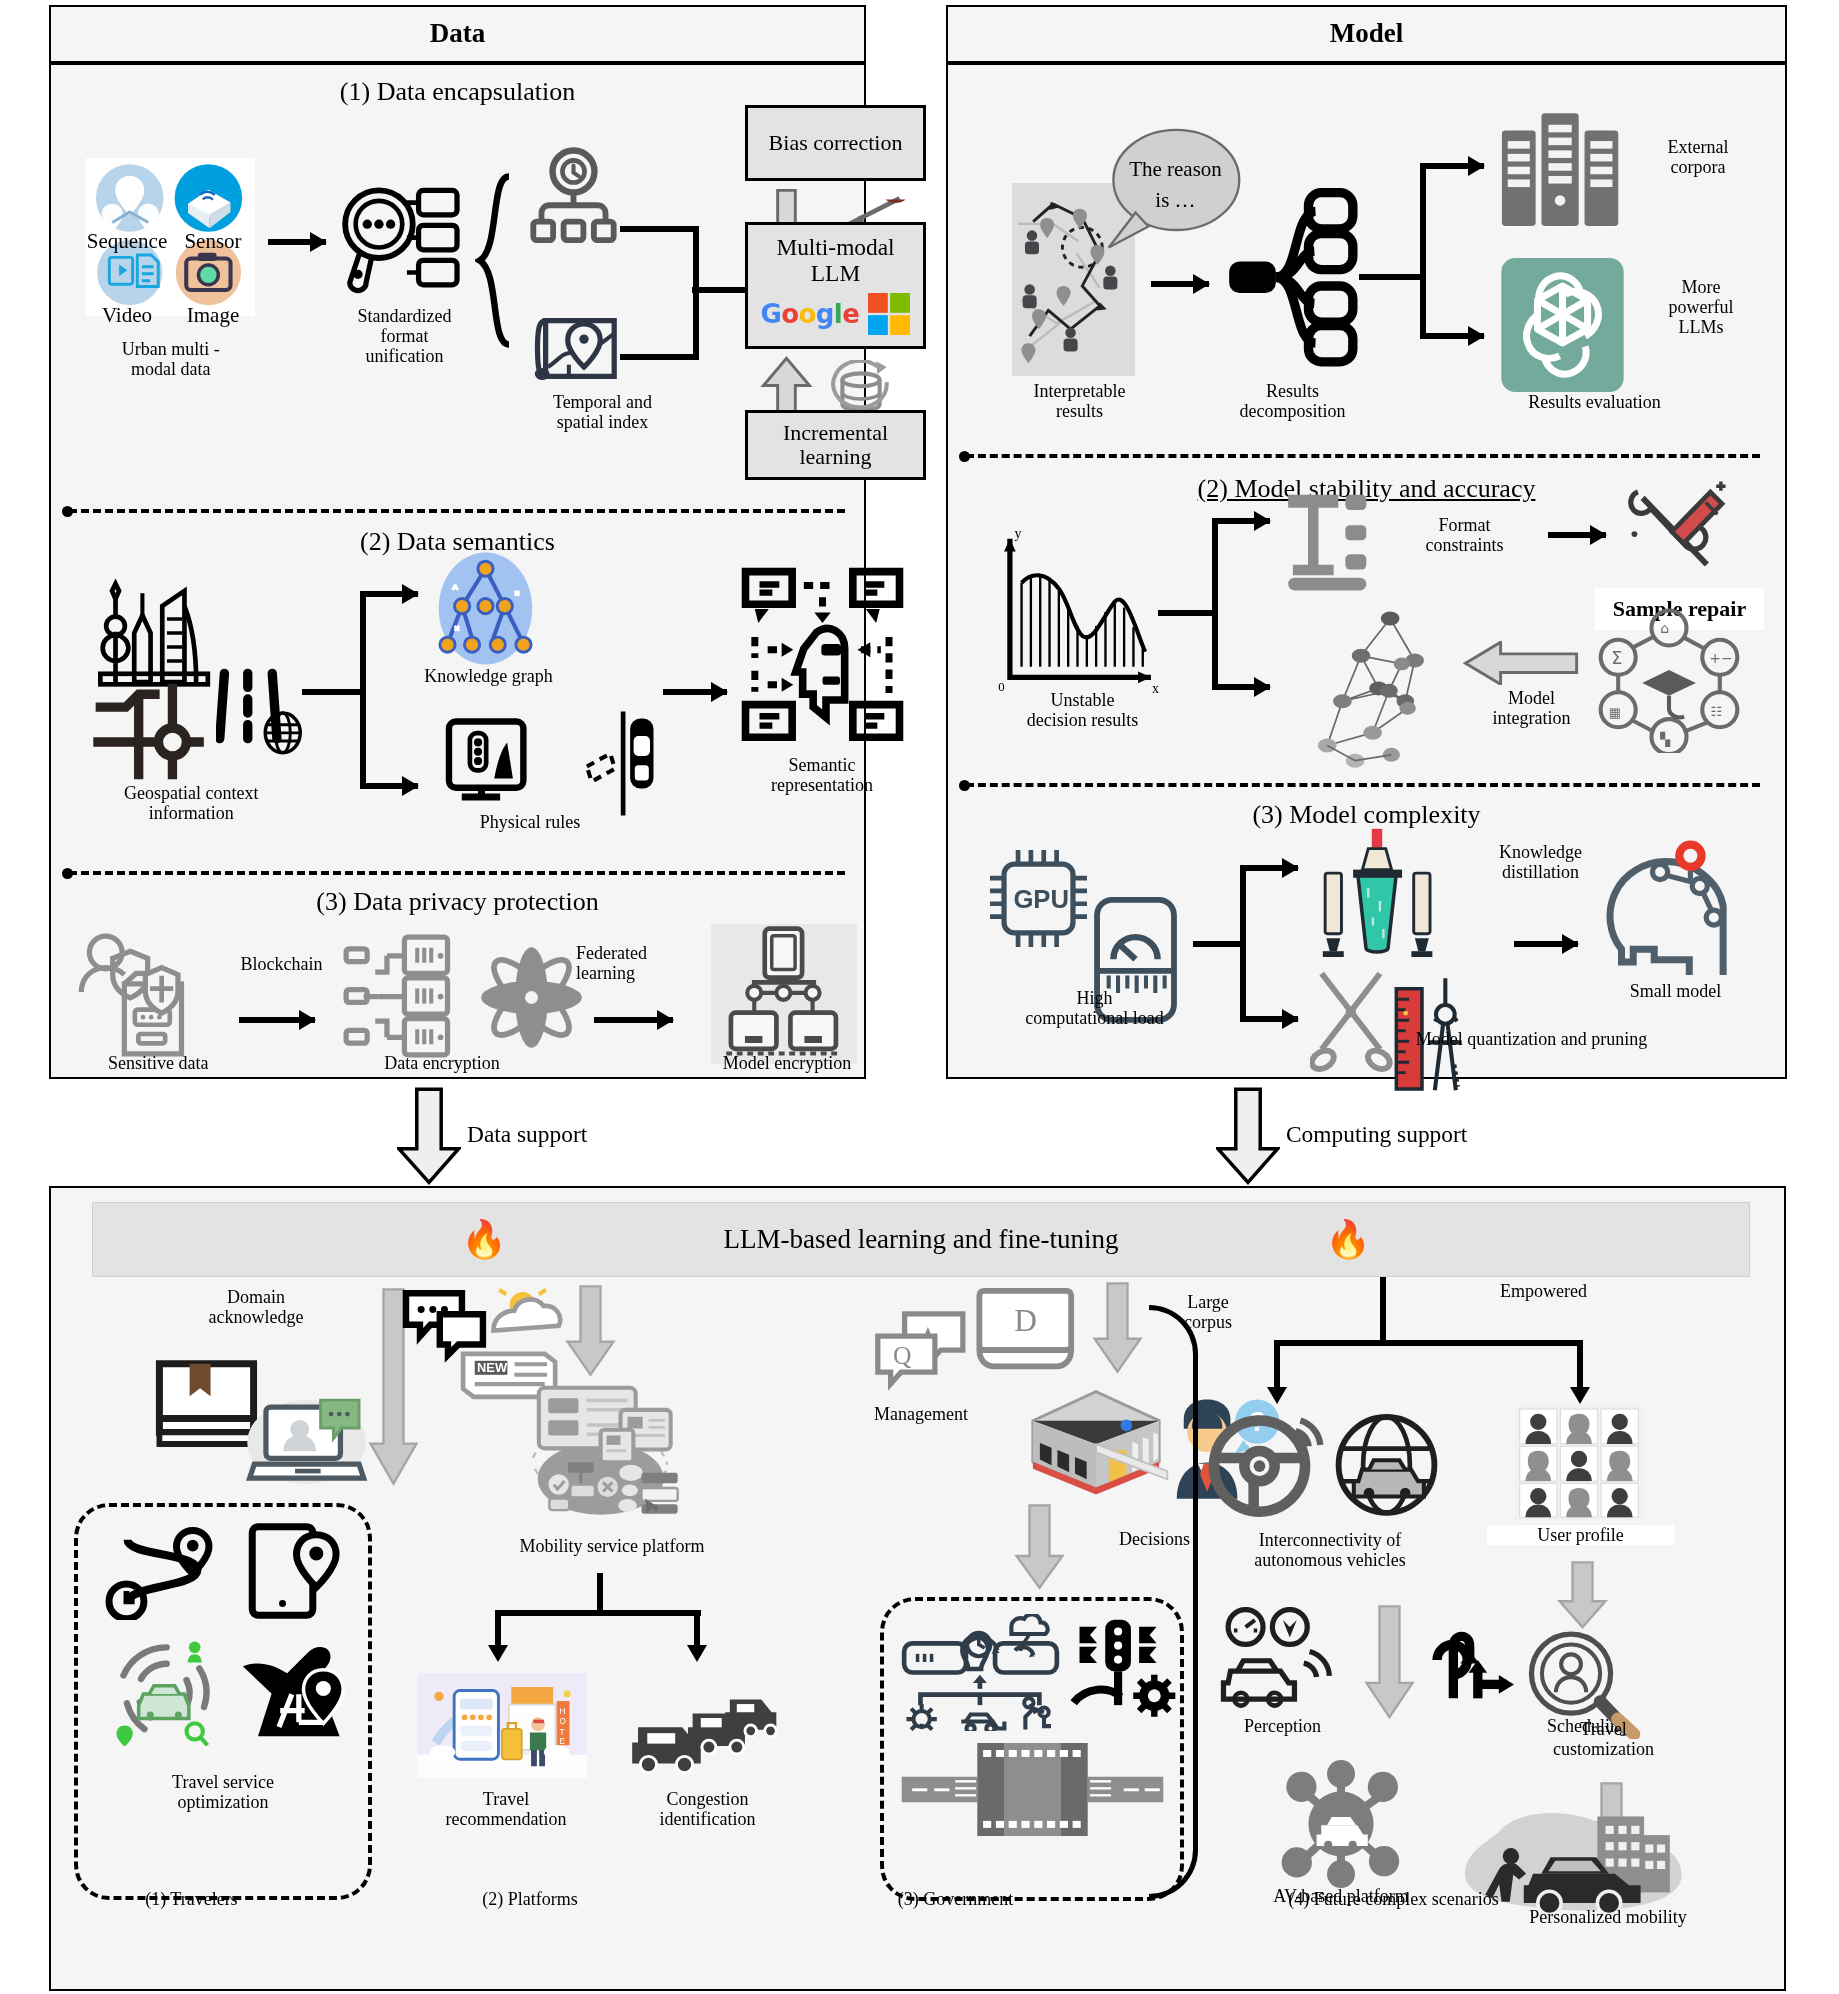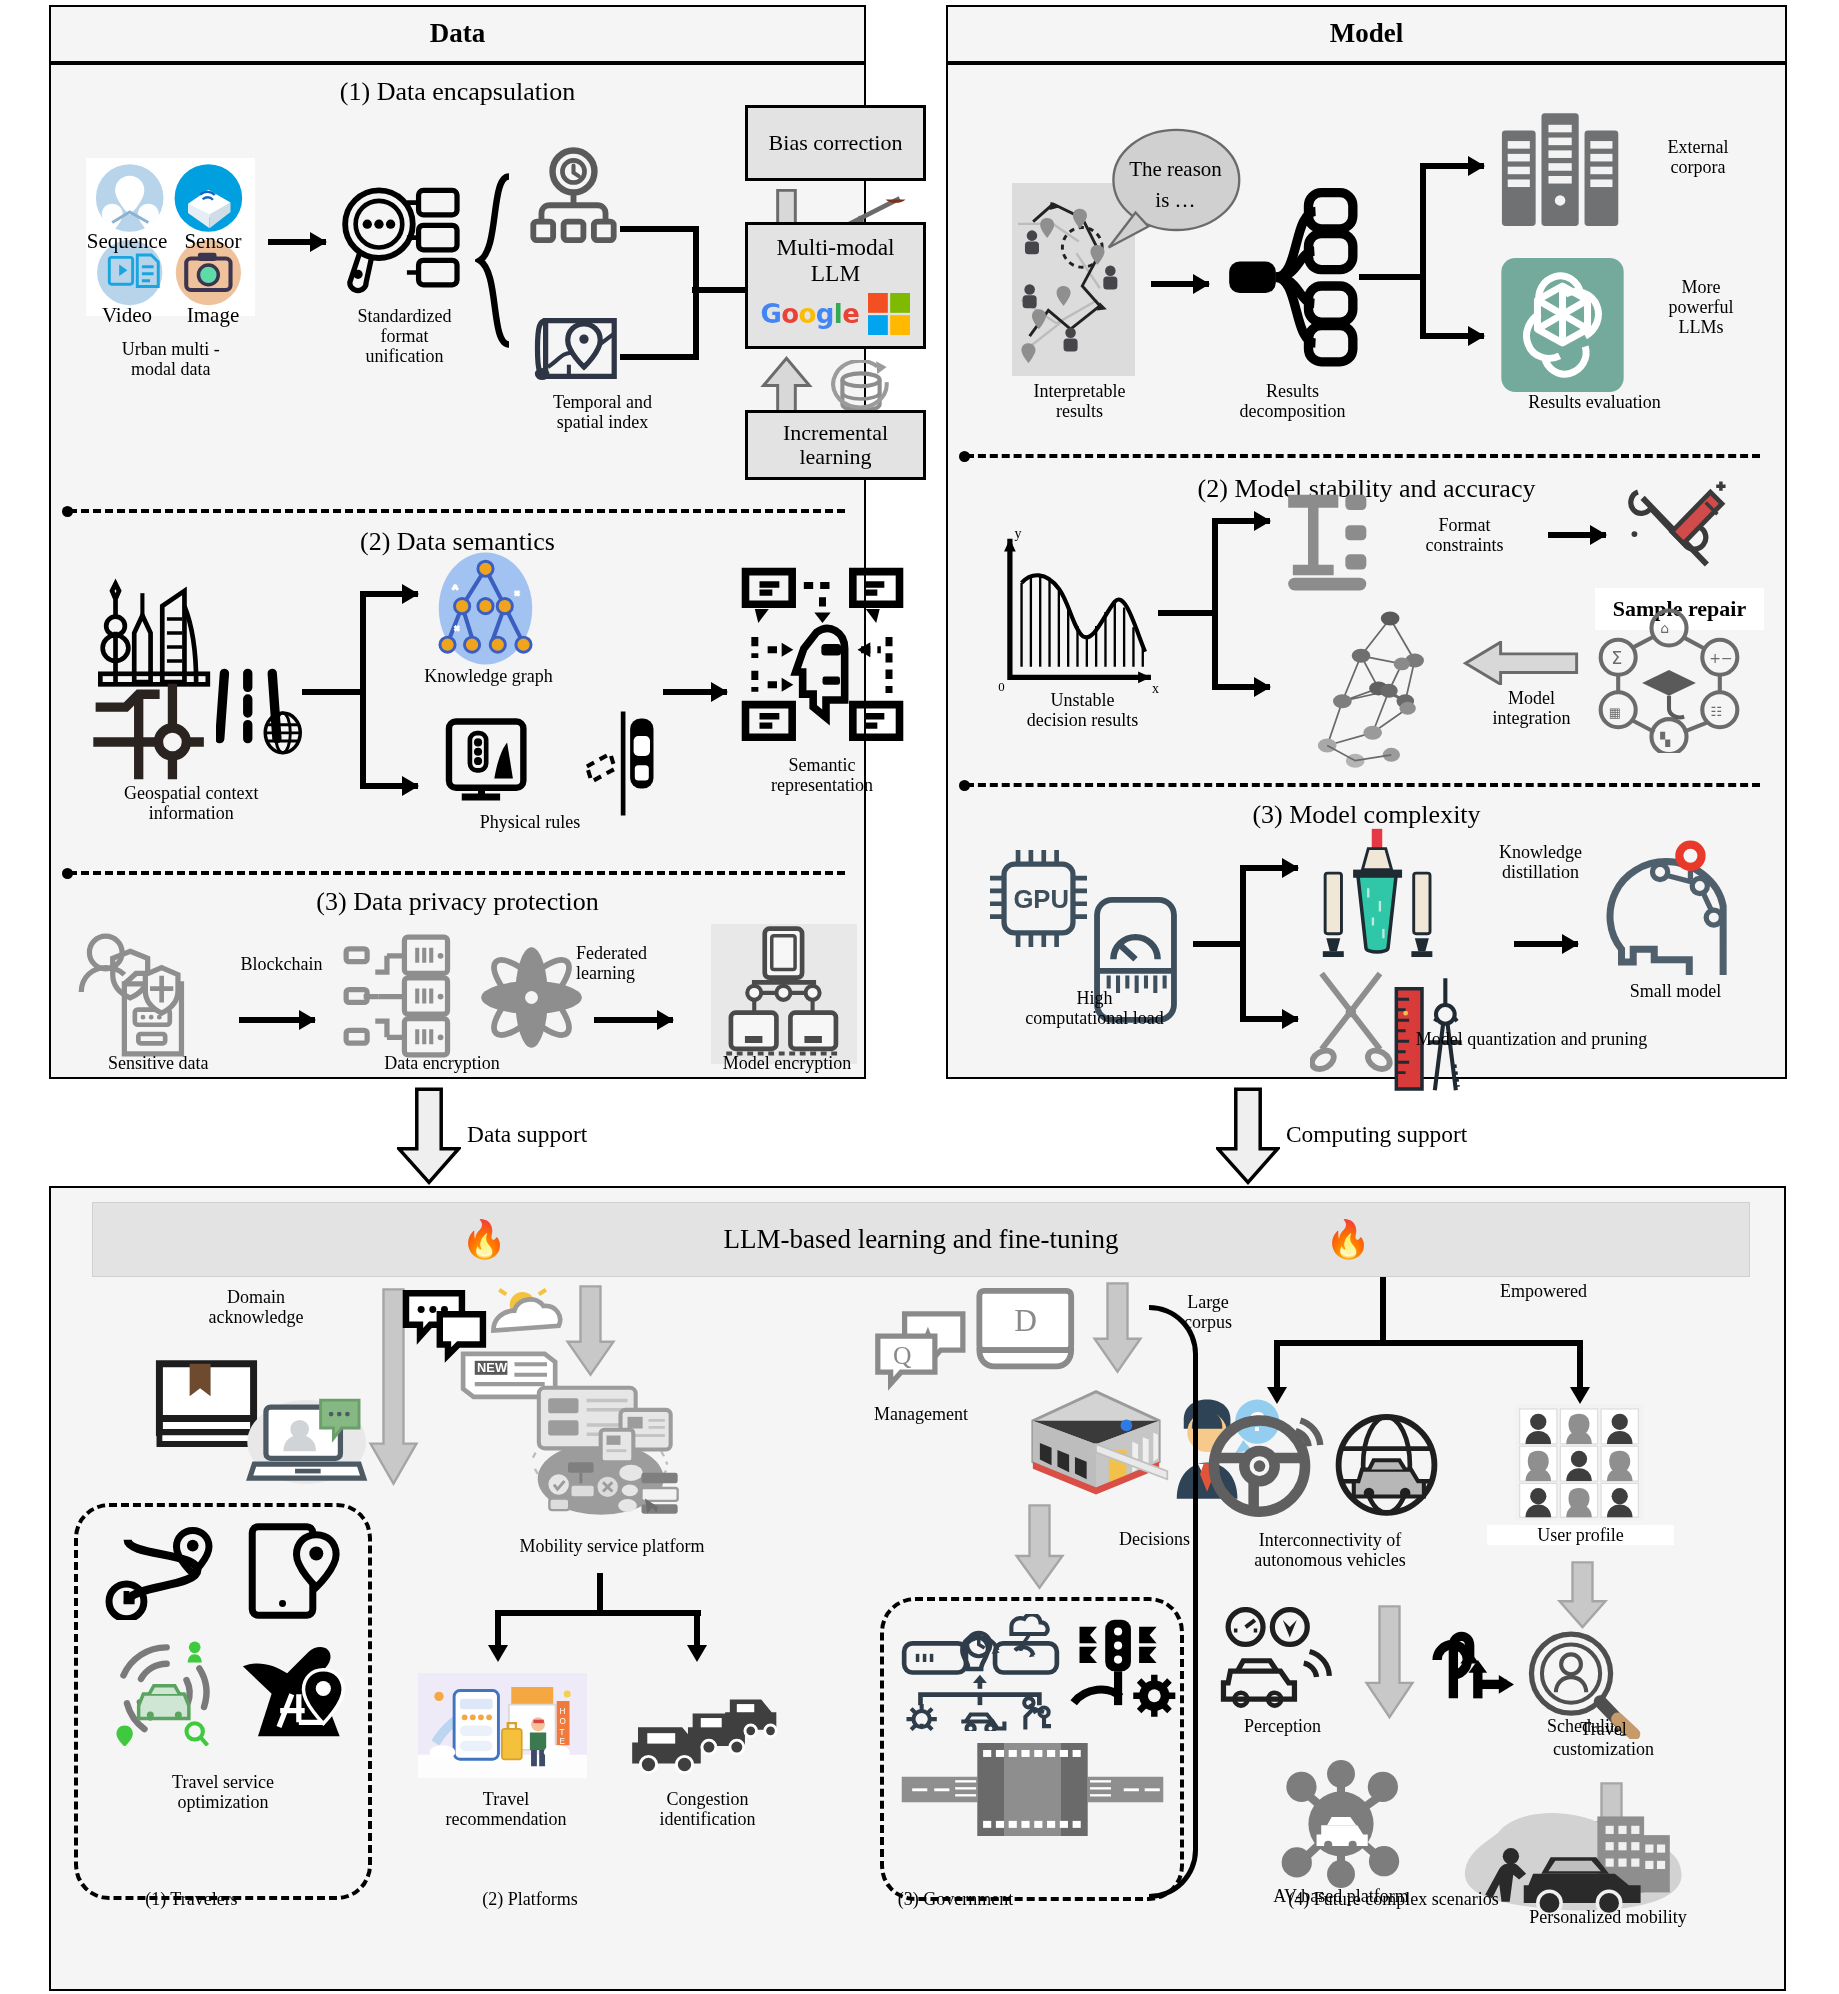--- a/index.html
+++ b/index.html
@@ -475,21 +475,21 @@
       </g>
     </svg>
   </div>
   <div class="lbl" style="left:680px;top:270px;width:146px;white-space:pre-line;">More
 powerful
 LLMs</div>
   <div class="lbl" style="left:524px;top:385px;width:245px;">Results evaluation</div>
 
   <div class="dashsep" style="left:17.5px;top:447px;width:794px;"></div>
 
-  <div class="sect-title" style="top:467px;">(2) Model stability and accuracy</div>
+  <div class="sect-title" style="top:467px;text-decoration:underline;">(2) Model stability and accuracy</div>
 
   <div class="ico" style="left:42px;top:520px;width:175px;height:169px;">
     <svg viewBox="0 0 300 290">
       <path d="M34 20v238h242" stroke="#000" stroke-width="9" fill="none"></path>
       <path d="M34 20l-10 22h20zM276 258l-22-10v20z" fill="#000"></path>
       <path d="M54 240V96M70 240V84M86 240V82M102 240V92M118 240V110M134 240V138M150 240V170M166 240V188M182 240V170M198 240V146M214 240V128M230 240V138M246 240V172M262 240V208" stroke="#000" stroke-width="4"></path>
       <path d="M54 96 C70 78 96 76 118 106 C136 130 144 178 160 188 C178 198 196 150 214 128 C232 108 250 176 266 214" stroke="#000" stroke-width="7" fill="none"></path>
       <text x="42" y="18" font-size="24" font-family="Liberation Serif, serif">y</text>
       <text x="278" y="284" font-size="24" font-family="Liberation Serif, serif">x</text>
       <text x="14" y="282" font-size="22" font-family="Liberation Serif, serif">0</text>

